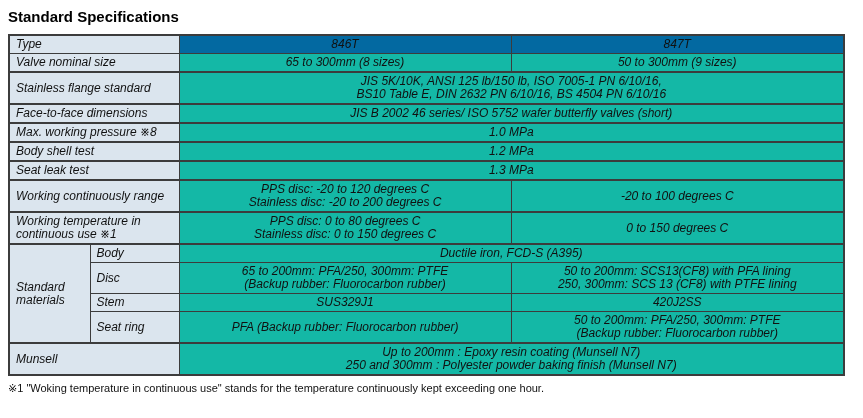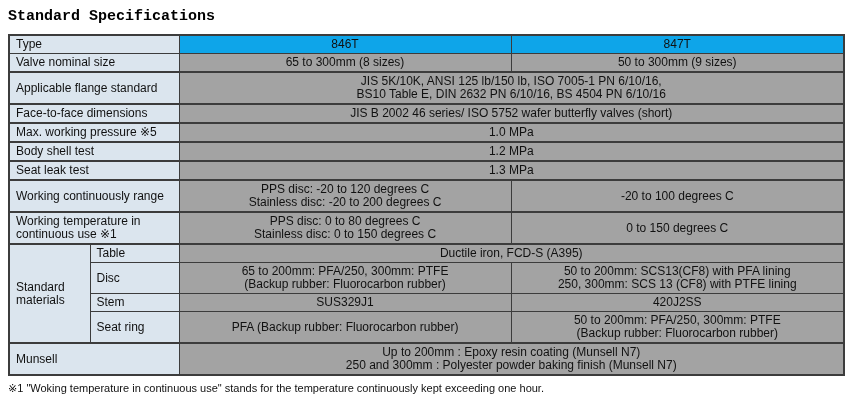--- a/index.html
+++ b/index.html
@@ -9,47 +9,47 @@
     font-family: "Liberation Sans", "DejaVu Sans", sans-serif;
     color: #111111;
   }
   body { width: 863px; height: 418px; overflow: hidden; }
   .page { padding: 6px 8px 0 8px; }
   .title {
     font-size: 15px;
     font-weight: bold;
     margin: 2px 0 9px 0;
     color: #000000;
-    font-family: Liberation Mono, monospace;
   }
   table.specs {
     border-collapse: collapse;
     table-layout: fixed;
     width: 835px;
     border: 2px solid #3c3c3c;
+    font-style: italic;
   }
   table.specs td {
     border: 1px solid #3c3c3c;
     font-size: 12px;
     line-height: 13px;
     padding: 2px 6px;
     vertical-align: middle;
     overflow: hidden;
   }
   tr.grp > td { border-top-width: 2px; }
   td.lbl {
     background: #dbe5ee;
     text-align: left;
   }
   td.val {
     text-align: center;
     white-space: pre-line;
-    background: #a3a3a3;
+    background: #14b8a6;
   }
-  td.val.shade { background: #0ea5e9; }
+  td.val.shade { background: #0369a1; }
   .notes {
     margin-top: 5px;
     font-size: 11px;
     line-height: 14px;
     color: #111111;
   }
 </style>
 </head>
 <body>
 
@@ -72,32 +72,32 @@
         <td class="val shade">847T</td>
       </tr>
 
       <tr>
         <td colspan="2" class="lbl">Valve nominal size</td>
         <td class="val">65 to 300mm (8 sizes)</td>
         <td class="val">50 to 300mm (9 sizes)</td>
       </tr>
 
       <tr class="grp">
-        <td colspan="2" class="lbl">Applicable flange standard</td>
+        <td colspan="2" class="lbl">Stainless flange standard</td>
         <td colspan="2" class="val">JIS 5K/10K, ANSI 125 lb/150 lb, ISO 7005-1 PN 6/10/16,
 BS10 Table E, DIN 2632 PN 6/10/16, BS 4504 PN 6/10/16</td>
       </tr>
 
       <tr class="grp">
         <td colspan="2" class="lbl">Face-to-face dimensions</td>
         <td colspan="2" class="val">JIS B 2002 46 series/ ISO 5752 wafer butterfly valves (short)</td>
       </tr>
 
       <tr class="grp">
-        <td colspan="2" class="lbl">Max. working pressure ※5</td>
+        <td colspan="2" class="lbl">Max. working pressure ※8</td>
         <td colspan="2" class="val">1.0 MPa</td>
       </tr>
 
       <tr class="grp">
         <td colspan="2" class="lbl">Body shell test</td>
         <td colspan="2" class="val">1.2 MPa</td>
       </tr>
 
       <tr class="grp">
         <td colspan="2" class="lbl">Seat leak test</td>
@@ -113,21 +113,21 @@
 
       <tr class="grp">
         <td colspan="2" class="lbl">Working temperature in continuous use ※1</td>
         <td class="val">PPS disc: 0 to 80 degrees C
 Stainless disc: 0 to 150 degrees C</td>
         <td class="val">0 to 150 degrees C</td>
       </tr>
 
       <tr class="grp">
         <td rowspan="4" class="lbl">Standard materials</td>
-        <td class="lbl">Table</td>
+        <td class="lbl">Body</td>
         <td colspan="2" class="val">Ductile iron, FCD-S (A395)</td>
       </tr>
 
       <tr>
         <td class="lbl">Disc</td>
         <td class="val">65 to 200mm: PFA/250, 300mm: PTFE
 (Backup rubber: Fluorocarbon rubber)</td>
         <td class="val">50 to 200mm: SCS13(CF8) with PFA lining
 250, 300mm: SCS 13 (CF8) with PTFE lining</td>
       </tr>

